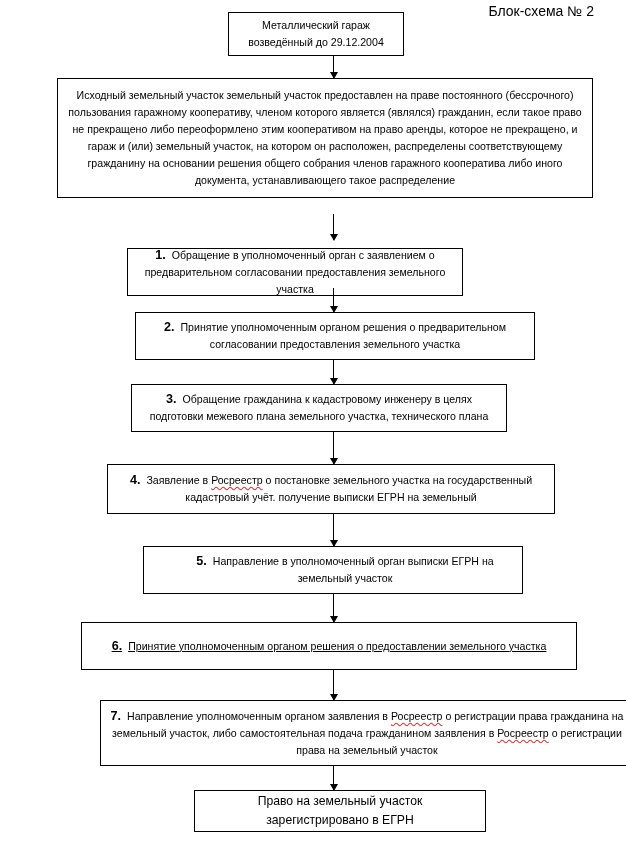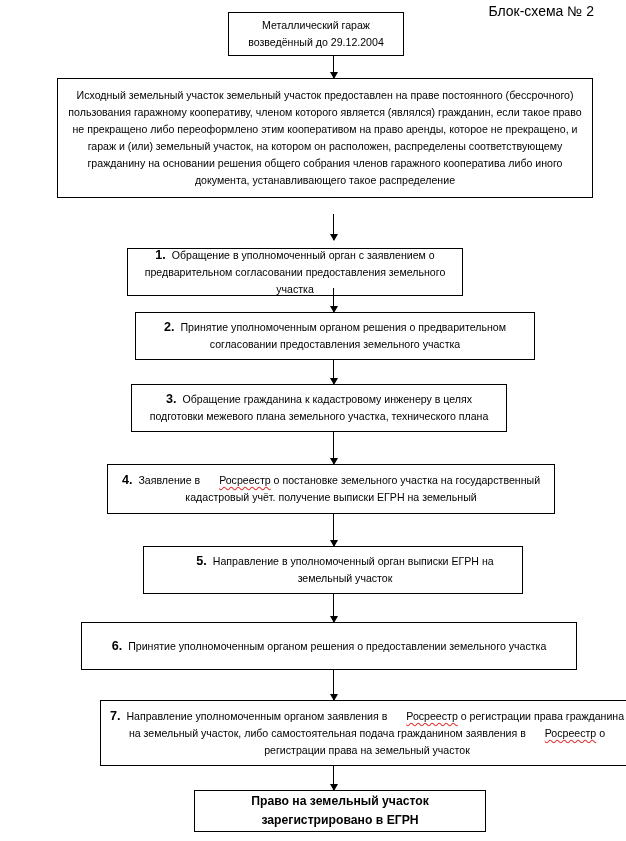--- a/index.html
+++ b/index.html
@@ -34,35 +34,34 @@
     display: flex;
     align-items: center;
     justify-content: center;
     text-align: center;
     padding: 4px 8px;
     font-size: 10.6px;
     line-height: 17px;
   }
   .node .txt { display: block; width: 100%; }
 
-  .node.bold { font-weight: bold; font-size: 12.2px; line-height: 19px; }
+  .node.bold { font-weight: normal; font-size: 12.2px; line-height: 19px; }
 
   
   .step-num {
     font-weight: bold;
     font-size: 12.6px;
     margin-right: 6px;
   }
 
   
   .misspell {
     text-decoration: underline wavy #e03030;
     text-decoration-skip-ink: none;
     text-underline-offset: 2px;
-    margin-left: 16px;
   }
 
   
   .arrow {
     position: absolute;
     width: 1.4px;
     background: #000000;
   }
   .arrow::after {
     content: "";
@@ -96,21 +95,21 @@
     </div>
     <div class="node" style="left: 131px; top: 384px; width: 376px; height: 48px;">
       <span class="txt"><span class="step-num">3.</span>Обращение гражданина к кадастровому инженеру в целях подготовки межевого плана земельного участка, технического плана</span>
     </div>
     <div class="node" style="left: 107px; top: 464px; width: 448px; height: 50px;">
       <span class="txt"><span class="step-num">4.</span>Заявление в <span class="misspell">Росреестр</span> о постановке земельного участка на государственный кадастровый учёт. получение выписки ЕГРН на земельный</span>
     </div>
     <div class="node" style="left: 143px; top: 546px; width: 380px; height: 48px; padding-left: 32px;">
       <span class="txt"><span class="step-num">5.</span>Направление в уполномоченный орган выписки ЕГРН на земельный участок</span>
     </div>
-    <div class="node" style="left: 81px; top: 622px; width: 496px; height: 48px;">
+    <div class="node" style="left: 81px; top: 622px; width: 496px; height: 48px; text-decoration: underline;">
       <span class="txt"><span class="step-num">6.</span>Принятие уполномоченным органом решения о предоставлении земельного участка</span>
     </div>
     <div class="node" style="left: 100px; top: 700px; width: 534px; height: 66px;">
       <span class="txt"><span class="step-num">7.</span>Направление уполномоченным органом заявления в <span class="misspell">Росреестр</span> о регистрации права гражданина на земельный участок, либо самостоятельная подача гражданином заявления в <span class="misspell">Росреестр</span> о регистрации права на земельный участок</span>
     </div>
     <div class="node bold" style="left: 194px; top: 790px; width: 292px; height: 42px;">
       <span class="txt">Право на земельный участок<br>зарегистрировано в ЕГРН</span>
     </div>
     <div class="arrow" style="left: 333px; top: 56px; height: 22px;"></div>
     <div class="arrow" style="left: 333px; top: 214px; height: 26px;"></div>

